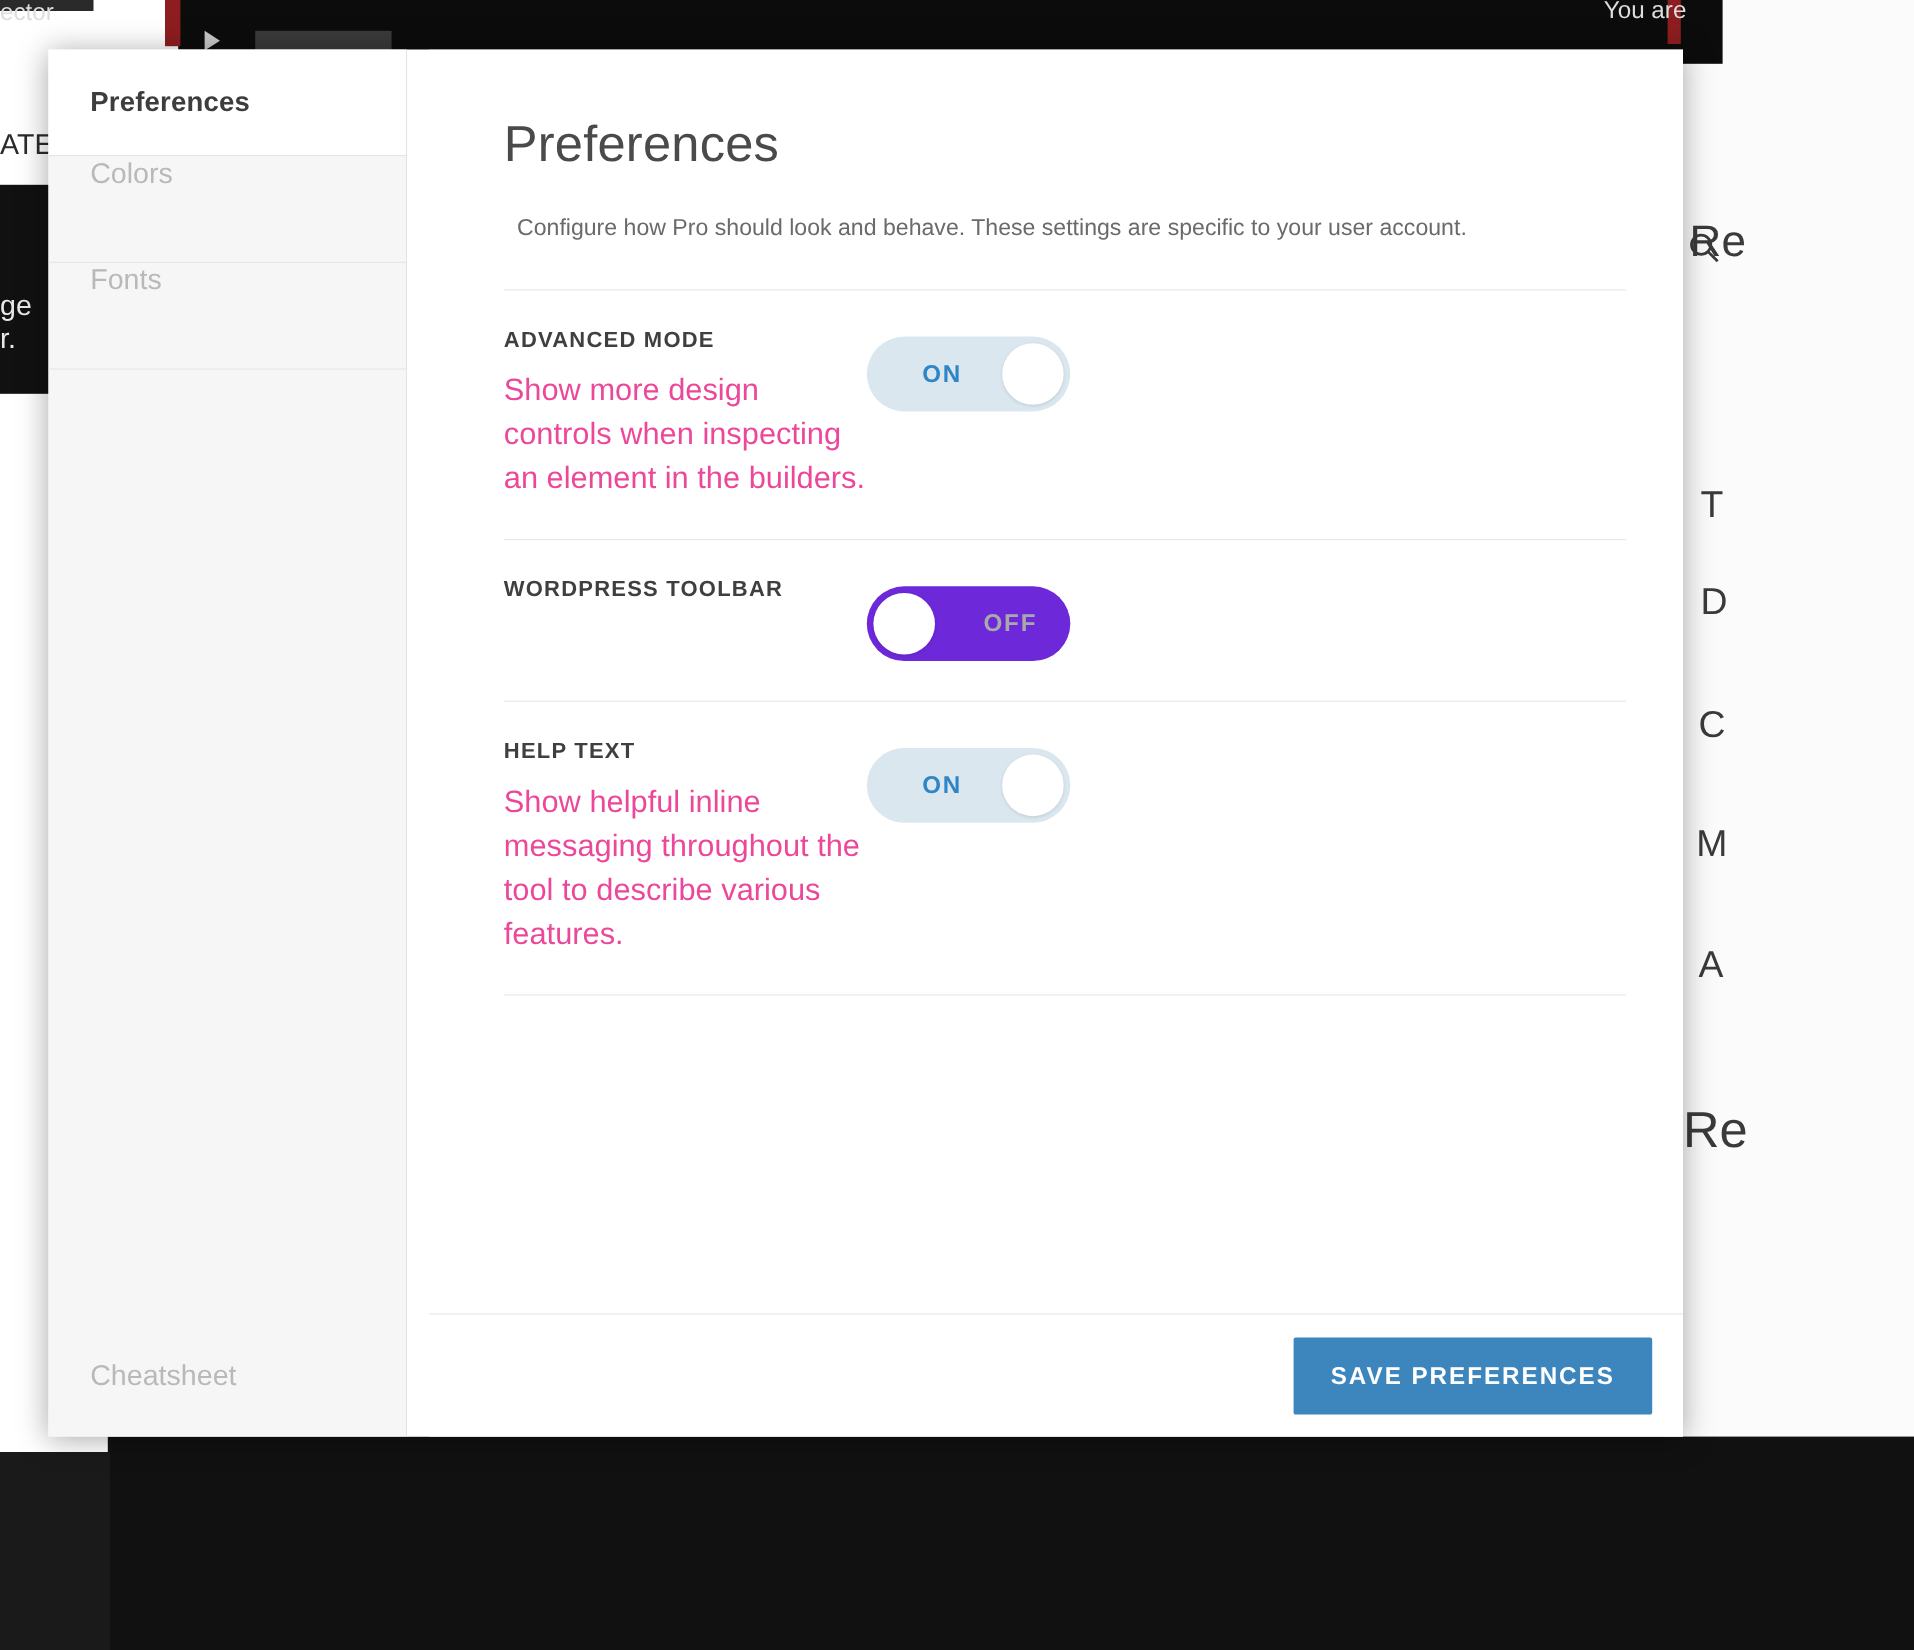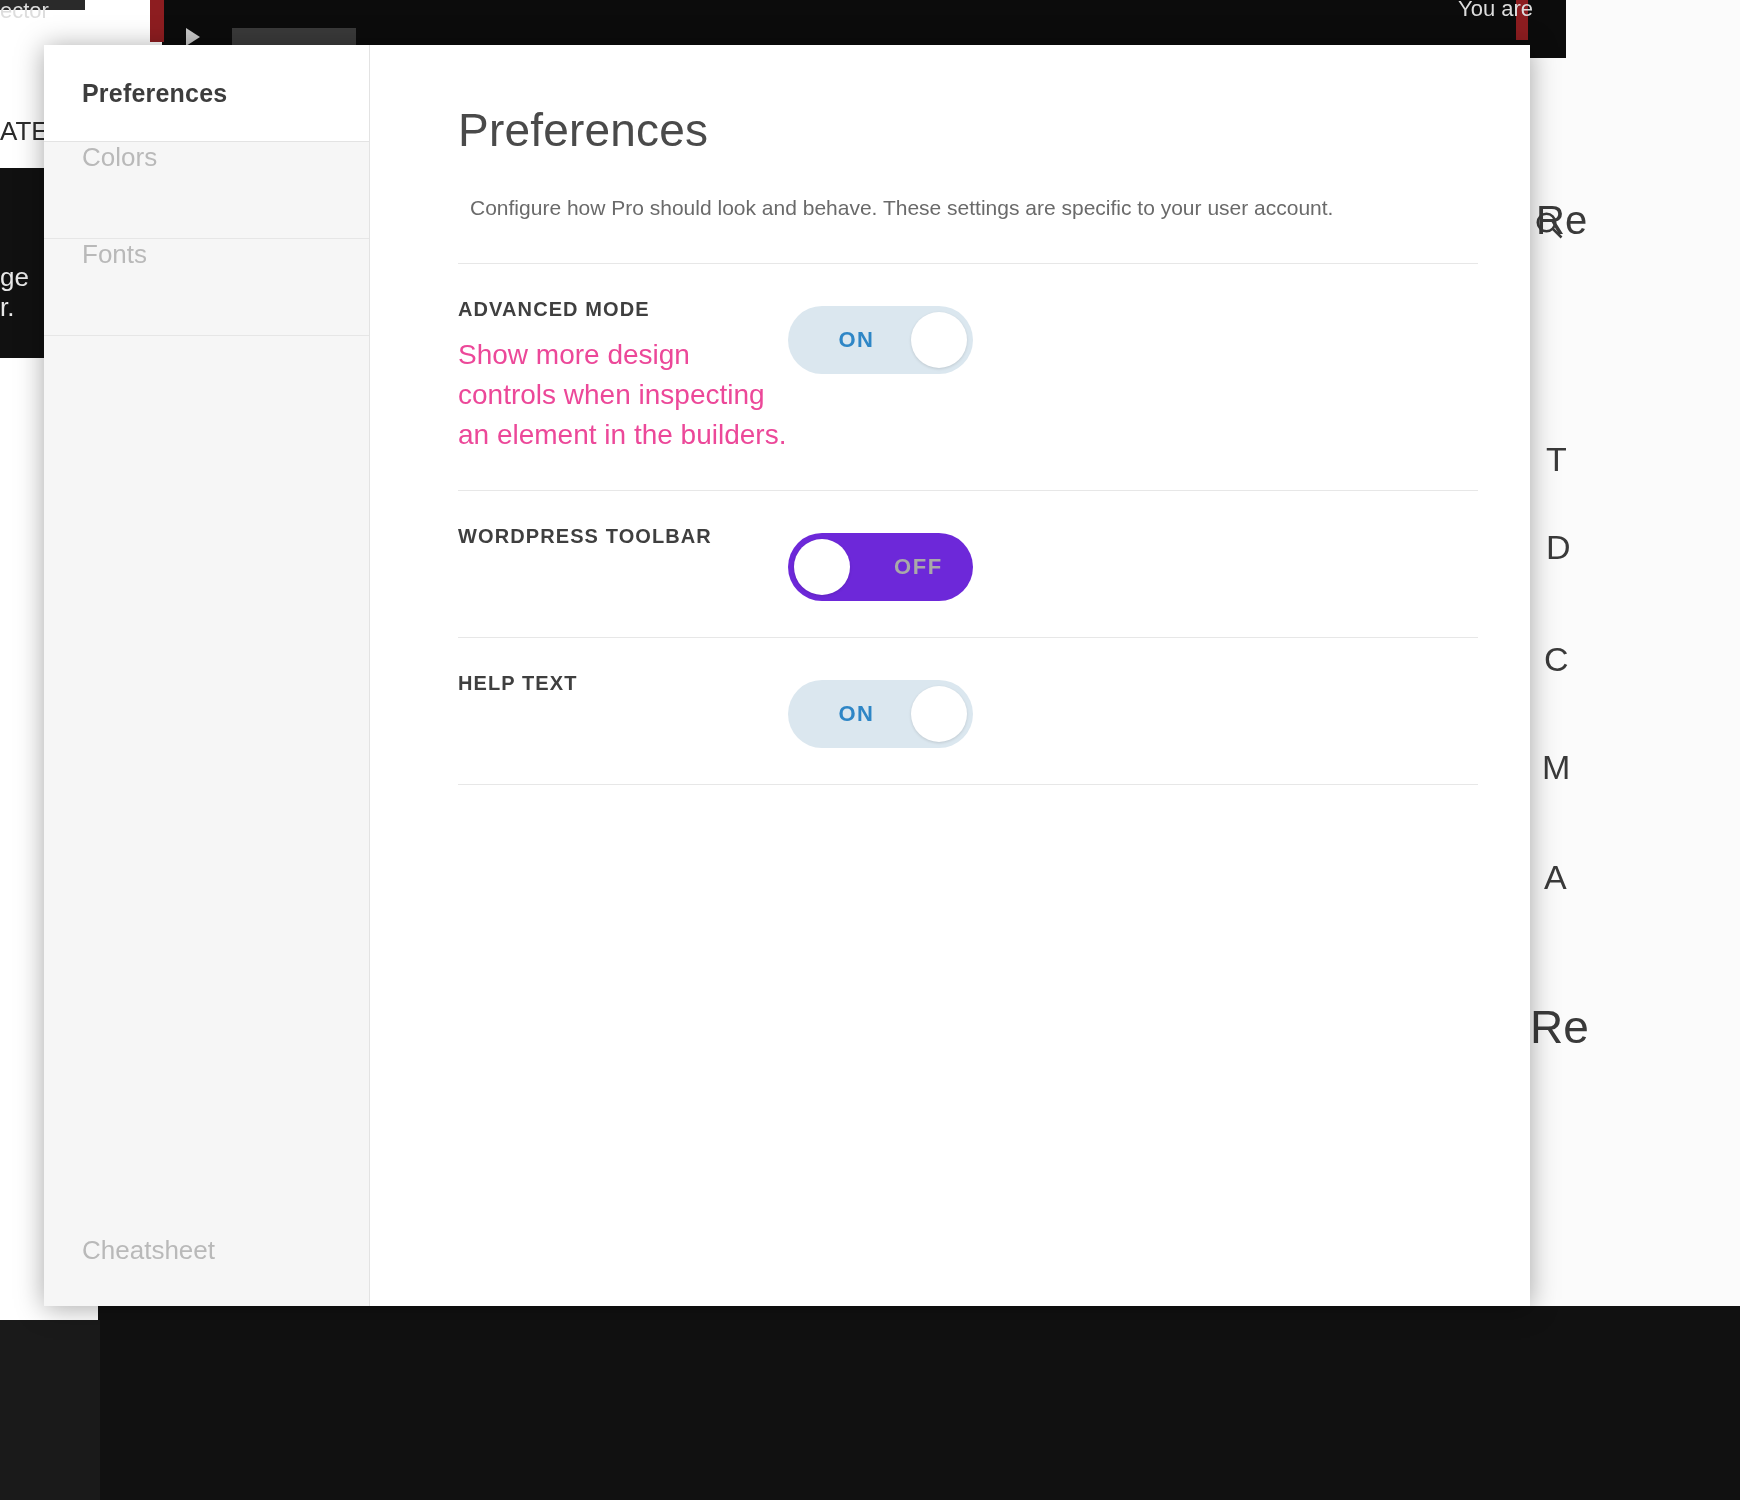--- a/index.html
+++ b/index.html
@@ -384,29 +384,33 @@
               <span class="toggle-text">OFF</span>
               <span class="toggle-knob"></span>
             </div>
           </div>
         </div>
 
         <div class="divider"></div>
         <div class="setting-row">
           <div class="setting-text">
             <div class="setting-label">HELP TEXT</div>
+            <div class="setting-desc">Show helpful inline messaging throughout the tool to describe various features.</div>
           </div>
           <div class="setting-control">
             <div class="toggle on">
               <span class="toggle-text">ON</span>
               <span class="toggle-knob"></span>
             </div>
           </div>
         </div>
 
         <div class="divider"></div>
 
       </div>
     </div>
 
+    <div class="main-footer">
+      <button class="save-button">SAVE PREFERENCES</button>
+    </div>
 
   </div>
 </div>
 
 </body></html>

